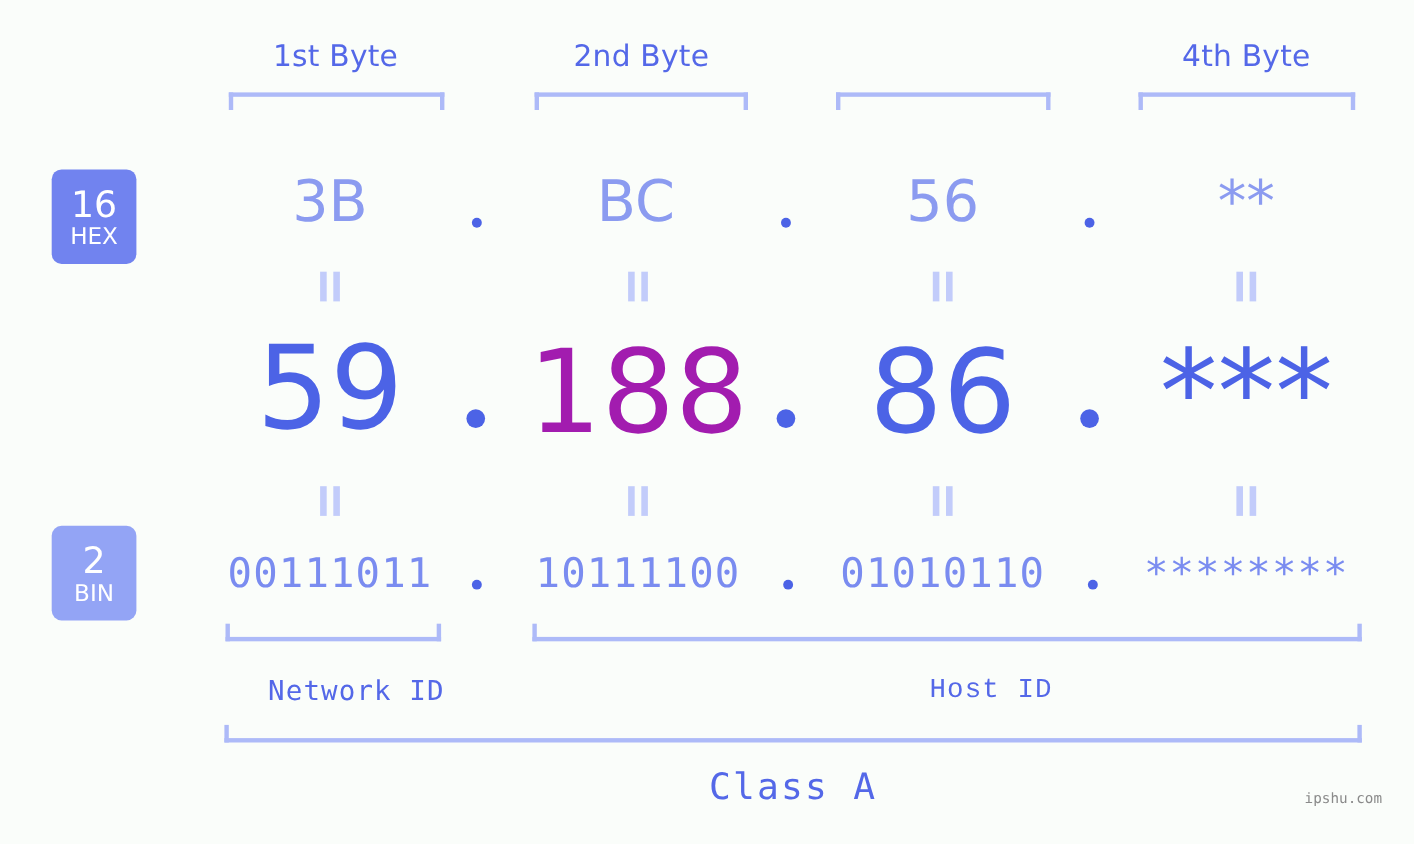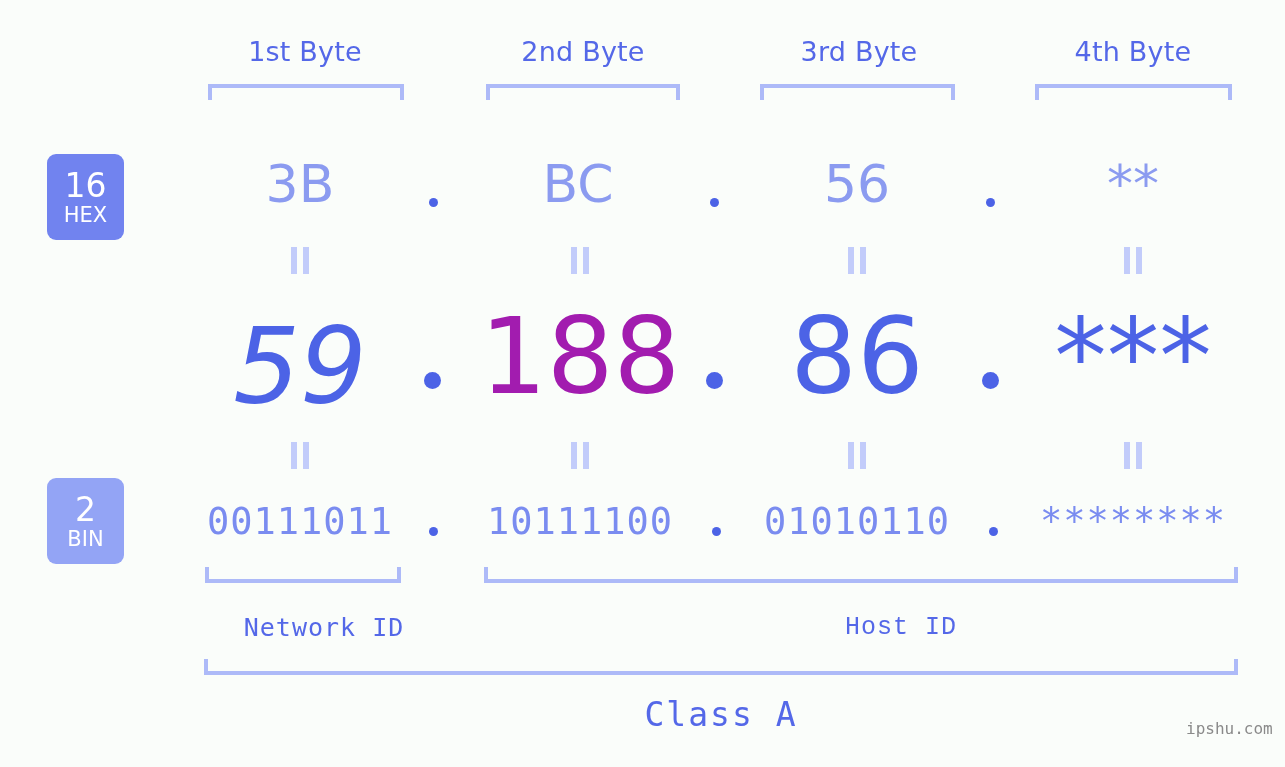--- a/index.html
+++ b/index.html
@@ -150,33 +150,32 @@
     font-size: 33px;
     letter-spacing: 2px;
     white-space: nowrap;
   }
 
   
   .watermark {
     position: absolute;
     color: #8a8a8a;
     font-family: "DejaVu Sans Mono", monospace;
-    font-size: 16px;
+    font-size: 13px;
     letter-spacing: 0px;
     white-space: nowrap;
   }
 </style>
 </head>
 <body style="background: rgb(250, 253, 250);">
 
 <div id="stage">
 
   <div class="byte-label" style="left:205px; top:36px; width:200px;">1st Byte</div>
   <div class="byte-label" style="left:483px; top:36px; width:200px;">2nd Byte</div>
-  <div class="byte-label" style="left:759px; top:36px; width:200px;">3rd Byte</div>
   <div class="byte-label" style="left:1033px; top:36px; width:200px;">4th Byte</div>
 
   <div class="bracket-top" style="left: 208px; top: 84px; width: 196px; border-color: rgb(173, 186, 248);"></div>
   <div class="bracket-top" style="left: 486px; top: 84px; width: 194px; border-color: rgb(173, 186, 248);"></div>
   <div class="bracket-top" style="left: 760px; top: 84px; width: 195px; border-color: rgb(173, 186, 248);"></div>
   <div class="bracket-top" style="left: 1035px; top: 84px; width: 197px; border-color: rgb(173, 186, 248);"></div>
 
   <div class="badge" style="top: 154px; height: 86px; background: rgb(113, 131, 239);">
     <span class="num">16</span>
     <span class="abbr">HEX</span>
@@ -205,21 +204,21 @@
     <i class="a"></i>
       <i class="b"></i>
   </div>
   <div class="eq" style="left:1124px; top:247px;">
     <i class="a"></i>
       <i class="b"></i>
   </div>
 
 
   <div class="row-dec">
-    <div class="cell" style="left: 200px; top: 315px; width: 200px; color: rgb(76, 99, 230); font-style: italic;">59</div>
+    <div class="cell" style="left: 200px; top: 301px; width: 200px; color: rgb(76, 99, 230);">59</div>
     <div class="cell" style="left: 480px; top: 305px; width: 200px; color: #a21caf;">188</div>
     <div class="cell" style="left: 757px; top: 305px; width: 200px; color: rgb(76, 99, 230);">86</div>
     <div class="cell" style="left: 1033px; top: 305px; width: 200px; color: rgb(76, 99, 230);">***</div>
 
     <div class="dot dot-dec" style="left:424px; top:372px;"></div>
     <div class="dot dot-dec" style="left:706px; top:372px;"></div>
     <div class="dot dot-dec" style="left:982px; top:372px;"></div>
   </div>
 
   <div class="eq" style="left:291px; top:442px;">

